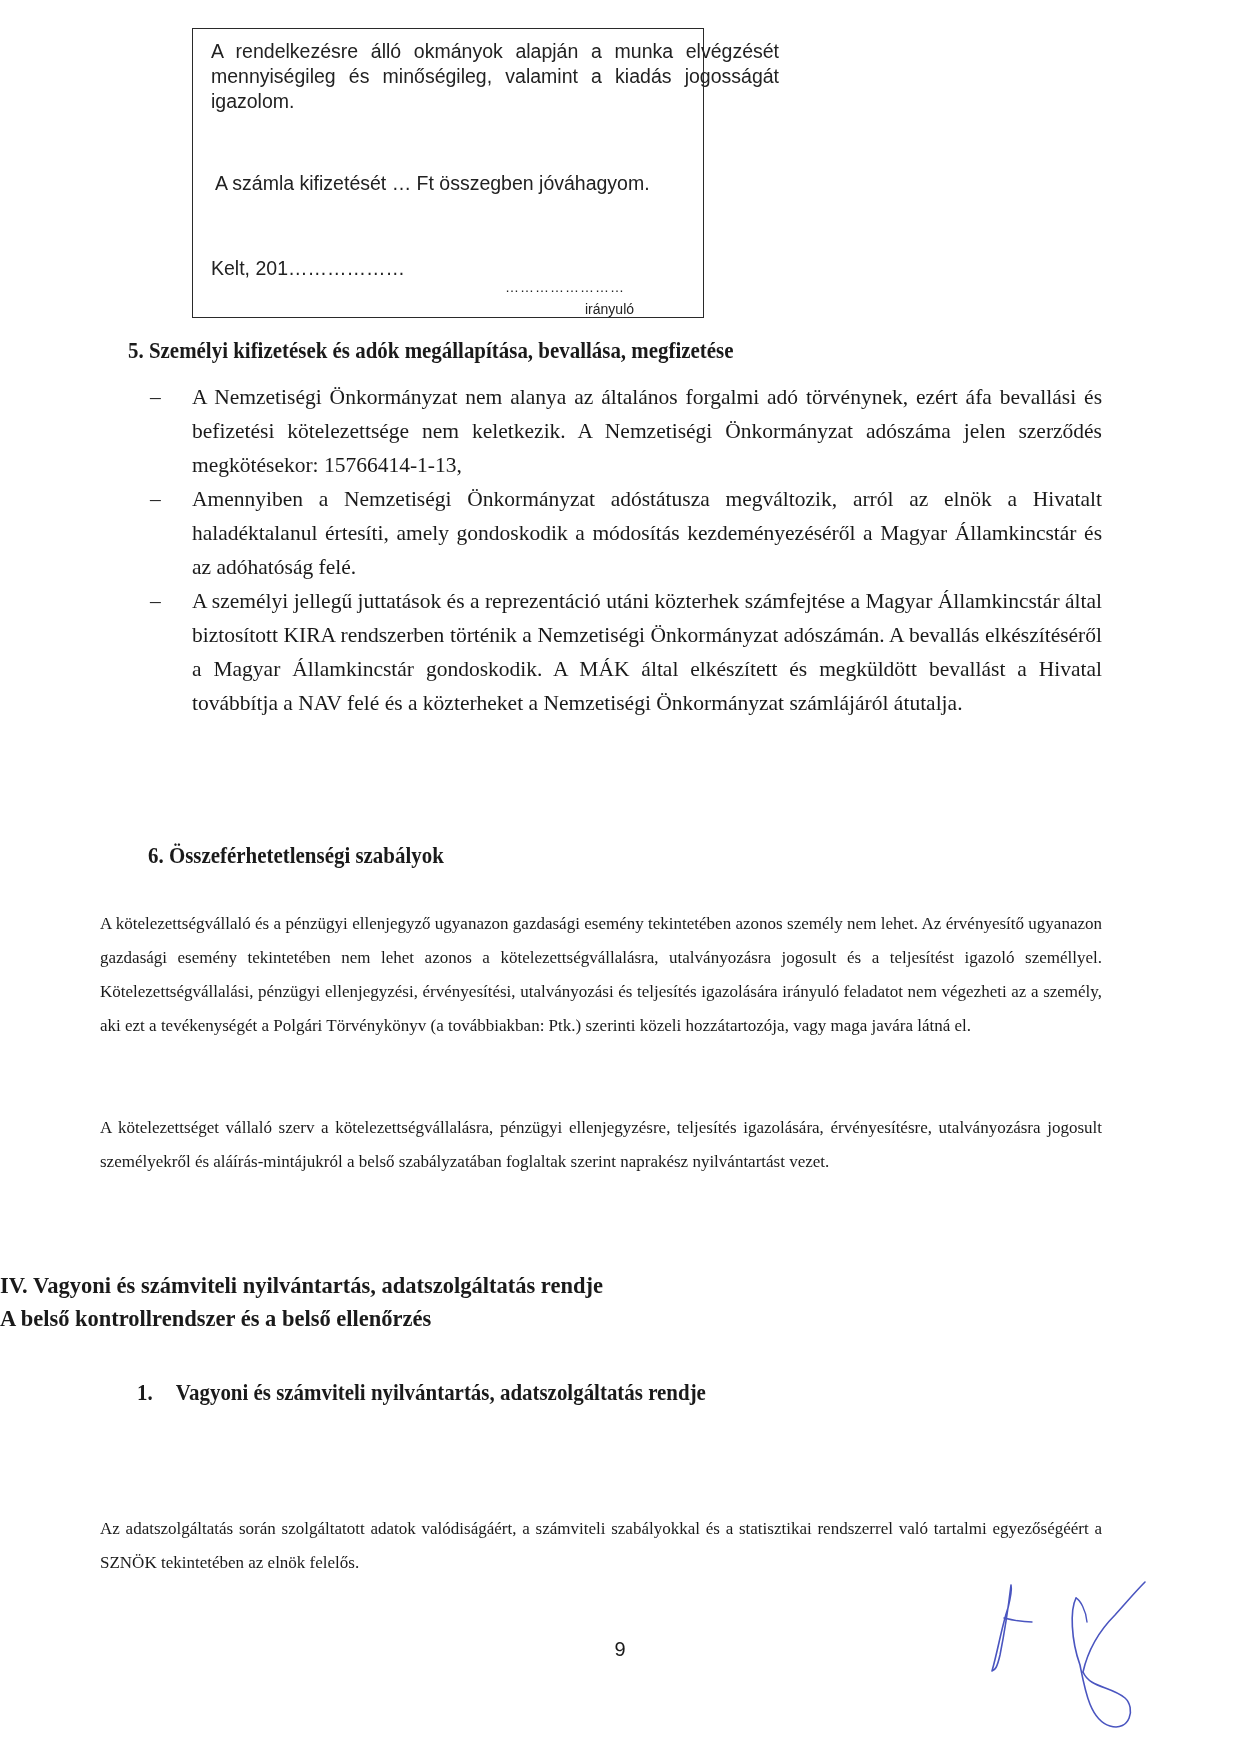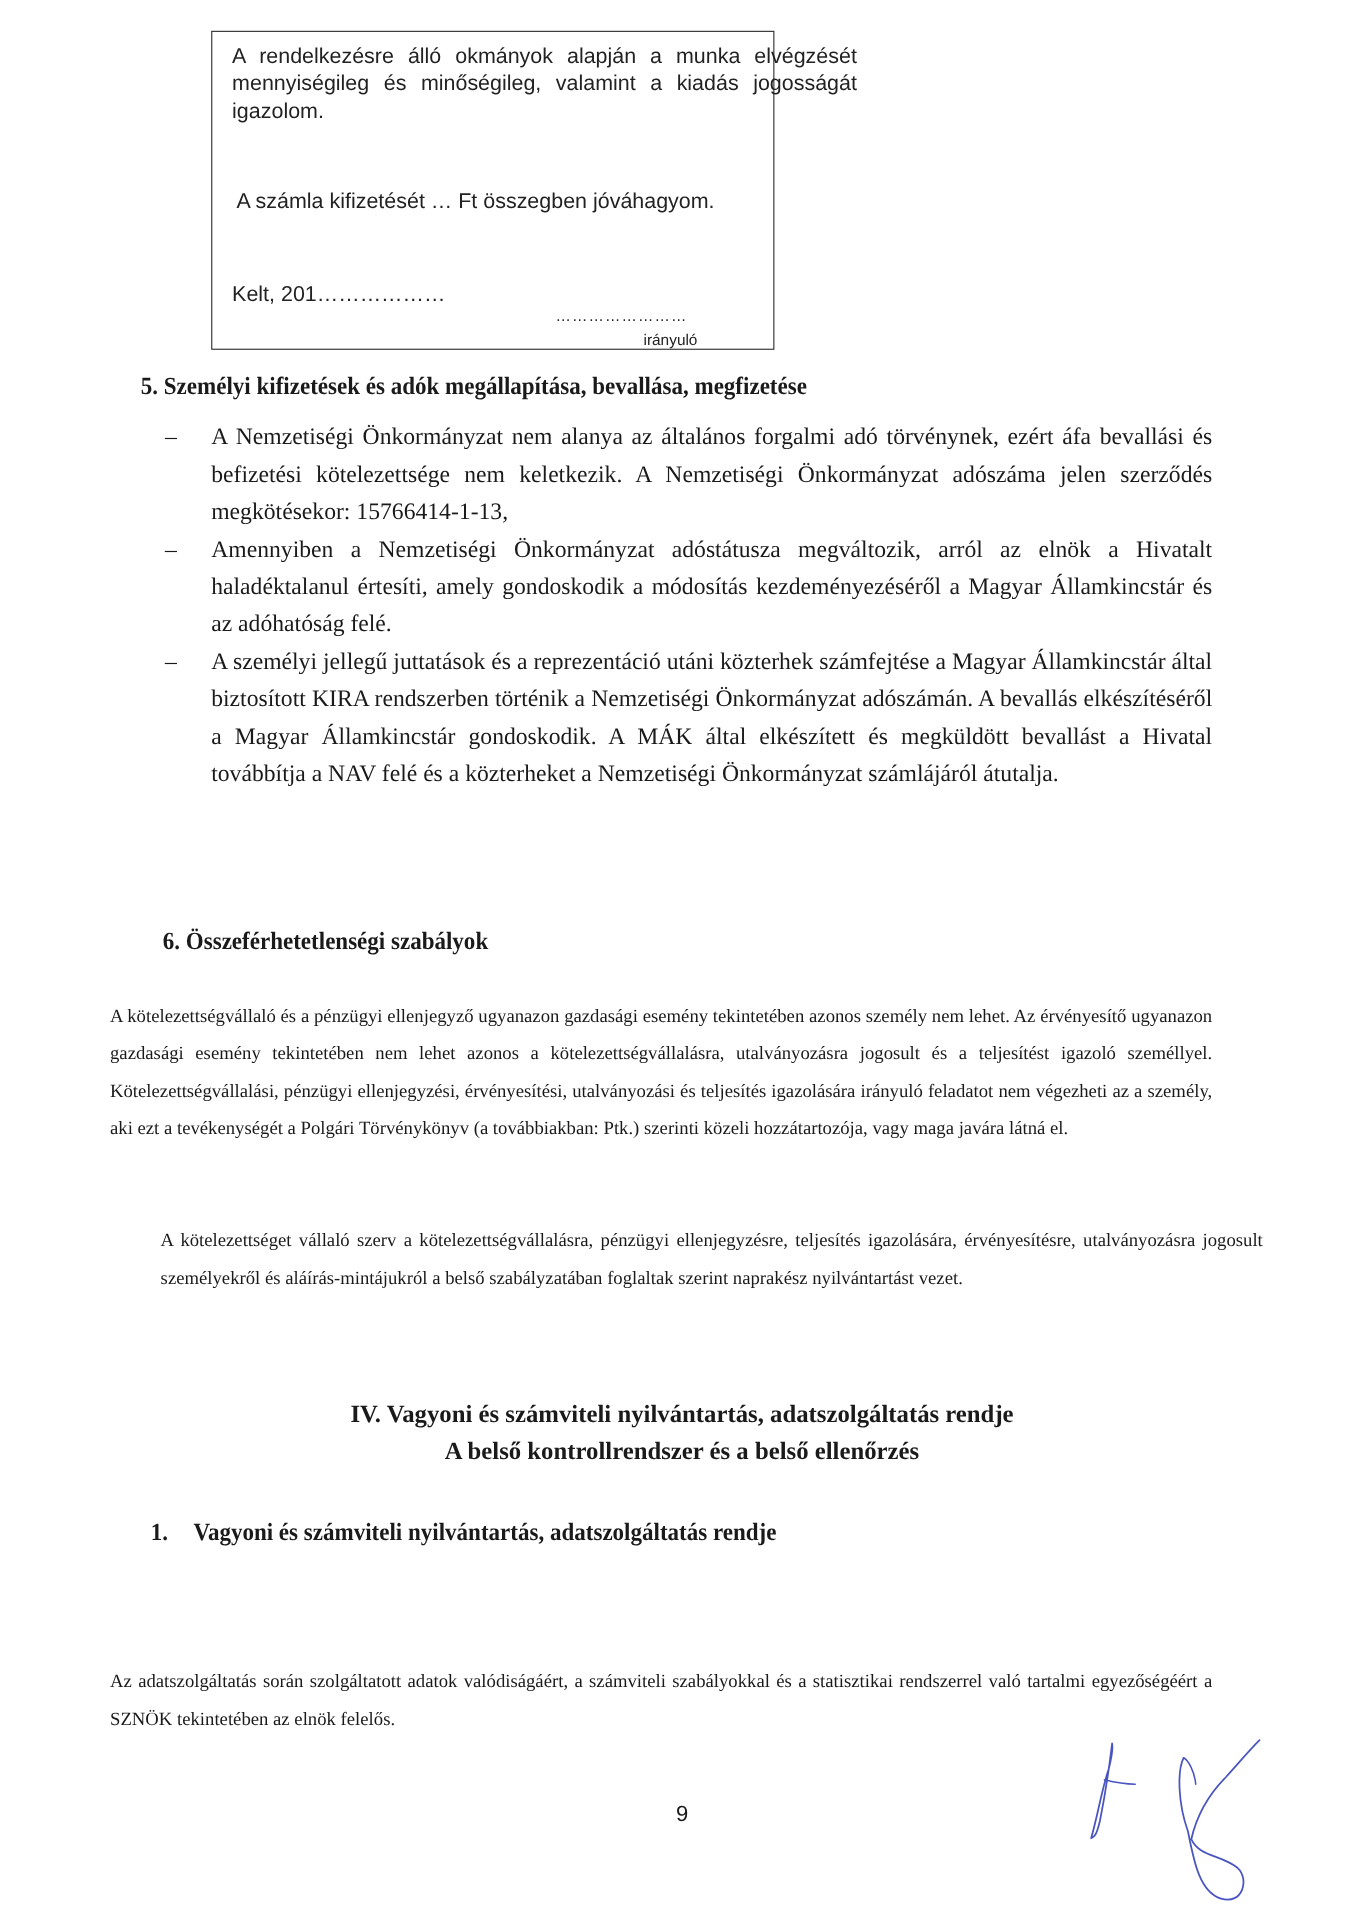--- a/index.html
+++ b/index.html
@@ -78,21 +78,21 @@
       font-weight: bold;
       font-size: 22.5px;
       white-space: nowrap;
       transform: scaleX(0.93);
       transform-origin: left top;
     }
     .h-center {
       position: absolute;
       left: 0;
       width: 1240px;
-      text-align: center;
+      text-align: left;
       font-weight: bold;
       font-size: 22.5px;
       white-space: nowrap;
     }
 
     
     .para {
       position: absolute;
       font-size: 17px;
       line-height: 34px;
@@ -168,21 +168,21 @@
     </li>
     <li>
       <span class="dash">–</span>
       <span>A személyi jellegű juttatások és a reprezentáció utáni közterhek számfejtése a Magyar Államkincstár által biztosított KIRA rendszerben történik a Nemzetiségi Önkormányzat adószámán. A bevallás elkészítéséről a Magyar Államkincstár gondoskodik. A MÁK által elkészített és megküldött bevallást a Hivatal továbbítja a NAV felé és a közterheket a Nemzetiségi Önkormányzat számlájáról átutalja.</span>
     </li>
   </ul>
 
   <div class="h-section" style="left:148px; top:843px;">6. Összeférhetetlenségi szabályok</div>
 
   <div class="para" style="left:100px; top:907px; width:1002px;">A kötelezettségvállaló és a pénzügyi ellenjegyző ugyanazon gazdasági esemény tekintetében azonos személy nem lehet. Az érvényesítő ugyanazon gazdasági esemény tekintetében nem lehet azonos a kötelezettségvállalásra, utalványozásra jogosult és a teljesítést igazoló személlyel. Kötelezettségvállalási, pénzügyi ellenjegyzési, érvényesítési, utalványozási és teljesítés igazolására irányuló feladatot nem végezheti az a személy, aki ezt a tevékenységét a Polgári Törvénykönyv (a továbbiakban: Ptk.) szerinti közeli hozzátartozója, vagy maga javára látná el.</div>
-  <div class="para" style="left:100px; top:1111px; width:1002px;margin-left:46px;">A kötelezettséget vállaló szerv a kötelezettségvállalásra, pénzügyi ellenjegyzésre, teljesítés igazolására, érvényesítésre, utalványozásra jogosult személyekről és aláírás-mintájukról a belső szabályzatában foglaltak szerint naprakész nyilvántartást vezet.</div>
+  <div class="para" style="left:100px; top:1111px; width:1002px;">A kötelezettséget vállaló szerv a kötelezettségvállalásra, pénzügyi ellenjegyzésre, teljesítés igazolására, érvényesítésre, utalványozásra jogosult személyekről és aláírás-mintájukról a belső szabályzatában foglaltak szerint naprakész nyilvántartást vezet.</div>
 
   <div class="h-center" style="top:1273px;">IV. Vagyoni és számviteli nyilvántartás, adatszolgáltatás rendje</div>
   <div class="h-center" style="top:1306px;">A belső kontrollrendszer és a belső ellenőrzés</div>
 
   <div class="h-section" style="left:137px; top:1380px;">
     <span>1.</span>
     <span style="display:inline-block; width:14px;"></span>
     <span>Vagyoni és számviteli nyilvántartás, adatszolgáltatás rendje</span>
   </div>
 

